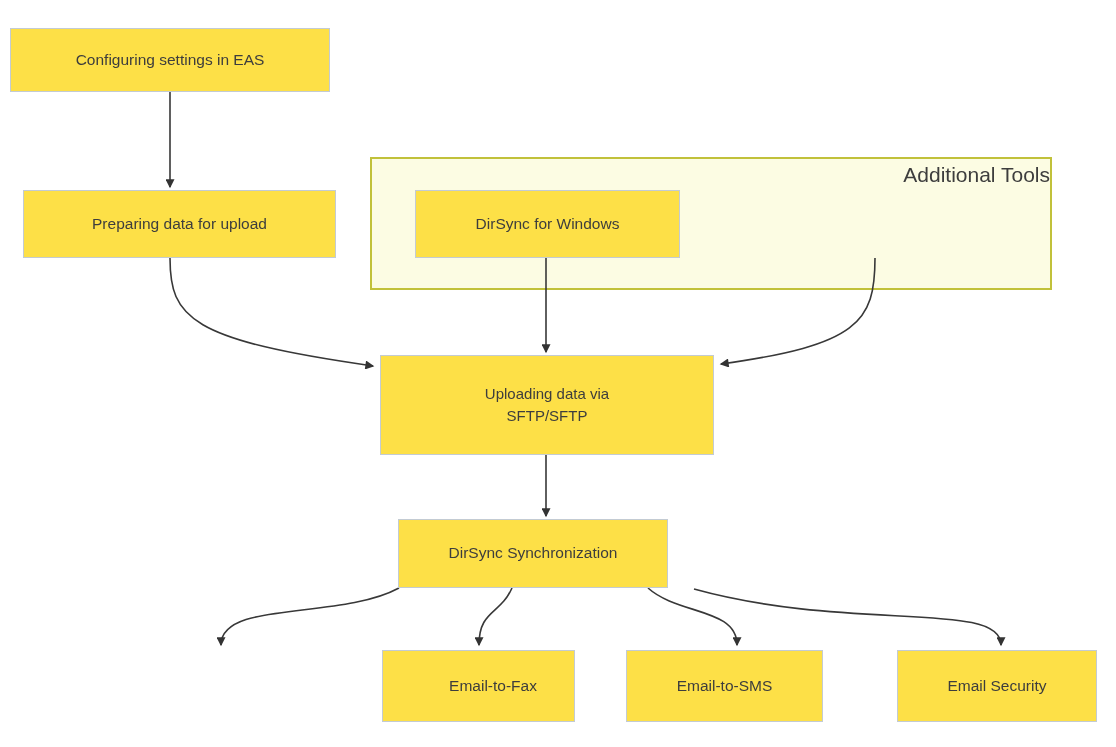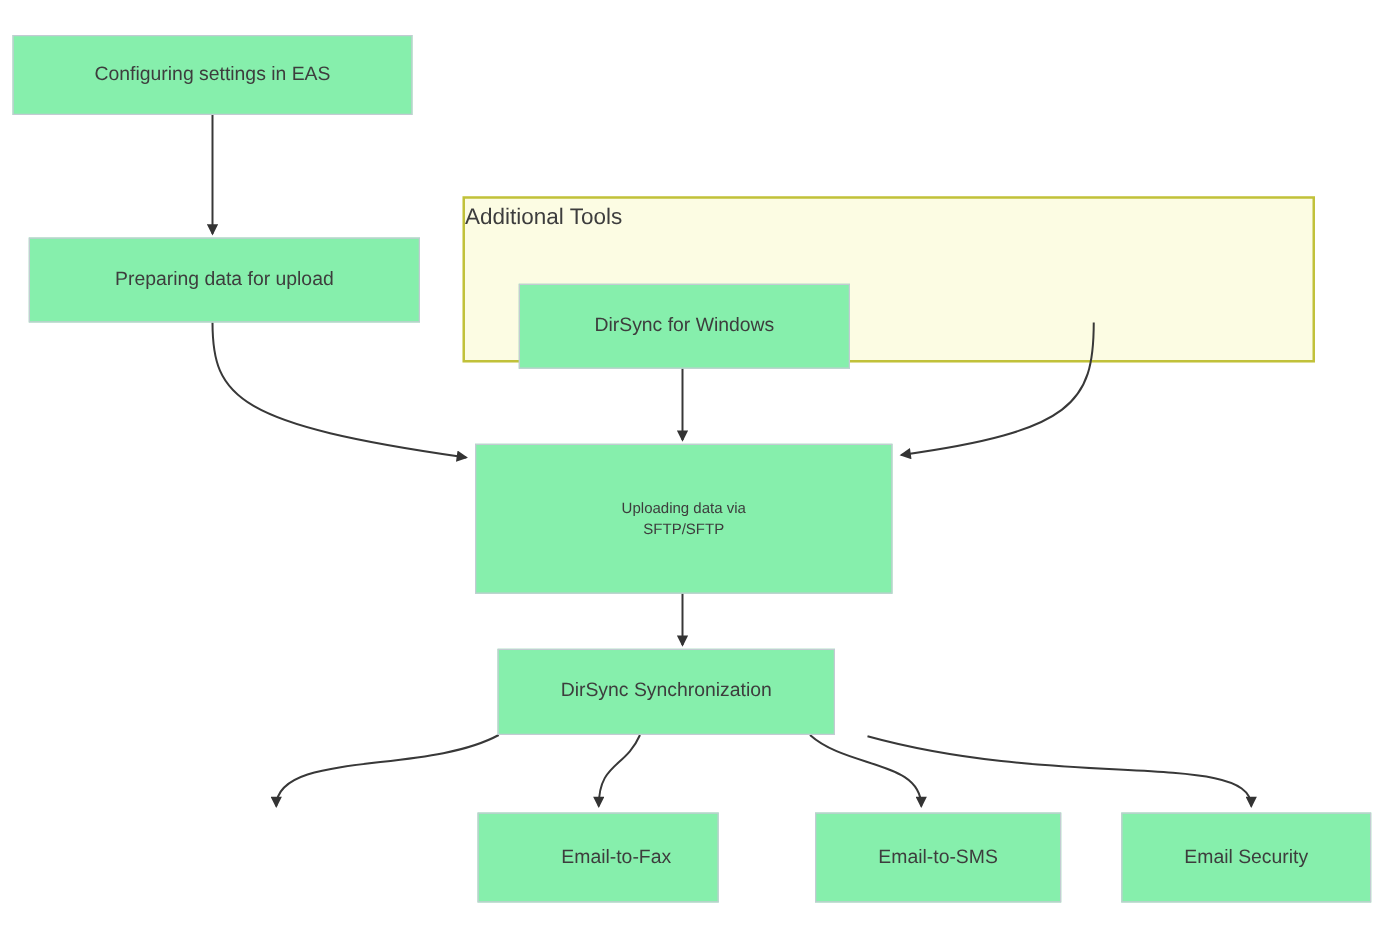--- a/index.html
+++ b/index.html
@@ -32,49 +32,49 @@
     height: 133px;
     background: #fcfce3;
     border: 2px solid #c1c13a;
     box-sizing: border-box;
   }
   .group-label {
     position: absolute;
     left: 0;
     top: 4px;
     width: 100%;
-    text-align: left;
-    font-size: 18px;
+    text-align: right;
+    font-size: 21px;
     color: #3d3d3d;
   }
   .node {
     position: absolute;
-    background: #86efac;
+    background: #fde047;
     border: 1px solid #c3cbd3;
     box-sizing: border-box;
     display: flex;
     flex-direction: column;
     align-items: center;
     justify-content: center;
     text-align: center;
     font-size: 15.5px;
     color: #3d3d3d;
     line-height: 1.45;
   }
   
   .n-configuring   { left: 10px;  top: 28px;  width: 320px; height: 64px; }
   .n-preparing     { left: 23px;  top: 190px; width: 313px; height: 68px; }
-  .n-dirsync-win   { left: 415px; top: 190px; width: 265px; height: 68px; margin-top: 37px; }
+  .n-dirsync-win   { left: 415px; top: 190px; width: 265px; height: 68px; }
   .n-azure         { left: 741px; top: 190px; width: 269px; height: 68px; }
-  .n-uploading     { left: 380px; top: 355px; width: 334px; height: 120px; font-size: 12px; }
+  .n-uploading     { left: 380px; top: 355px; width: 334px; height: 100px; font-size: 15px; }
   .n-uploading span { display: block; }
   .n-dirsync-sync  { left: 398px; top: 519px; width: 270px; height: 69px; }
   .n-fax-email     { left: 125px; top: 650px; width: 193px; height: 72px; }
   .n-email-fax     { left: 382px; top: 650px; width: 193px; height: 72px; padding-left: 29px; }
-  .n-email-sms     { left: 652px; top: 650px; width: 197px; height: 72px; }
+  .n-email-sms     { left: 626px; top: 650px; width: 197px; height: 72px; }
   .n-email-sec     { left: 897px; top: 650px; width: 200px; height: 72px; }
 </style>
 </head>
 <body>
 
 <div class="canvas">
 
   <div class="group">
     <div class="group-label">Additional Tools</div>
   </div>

